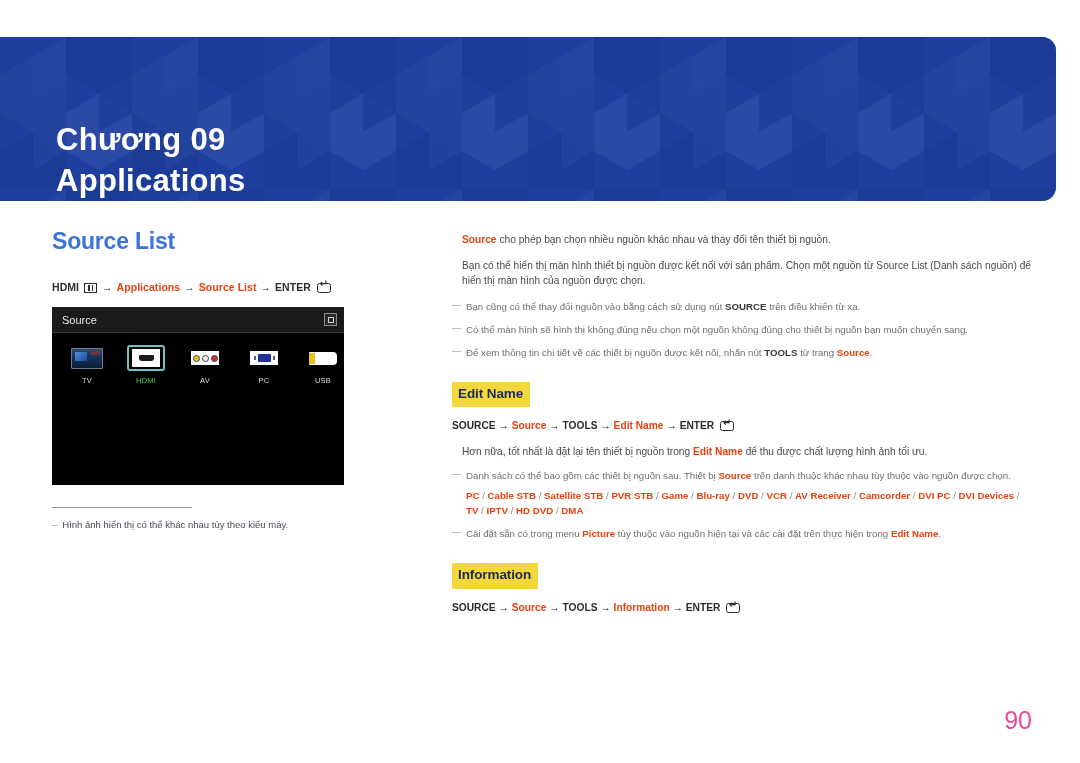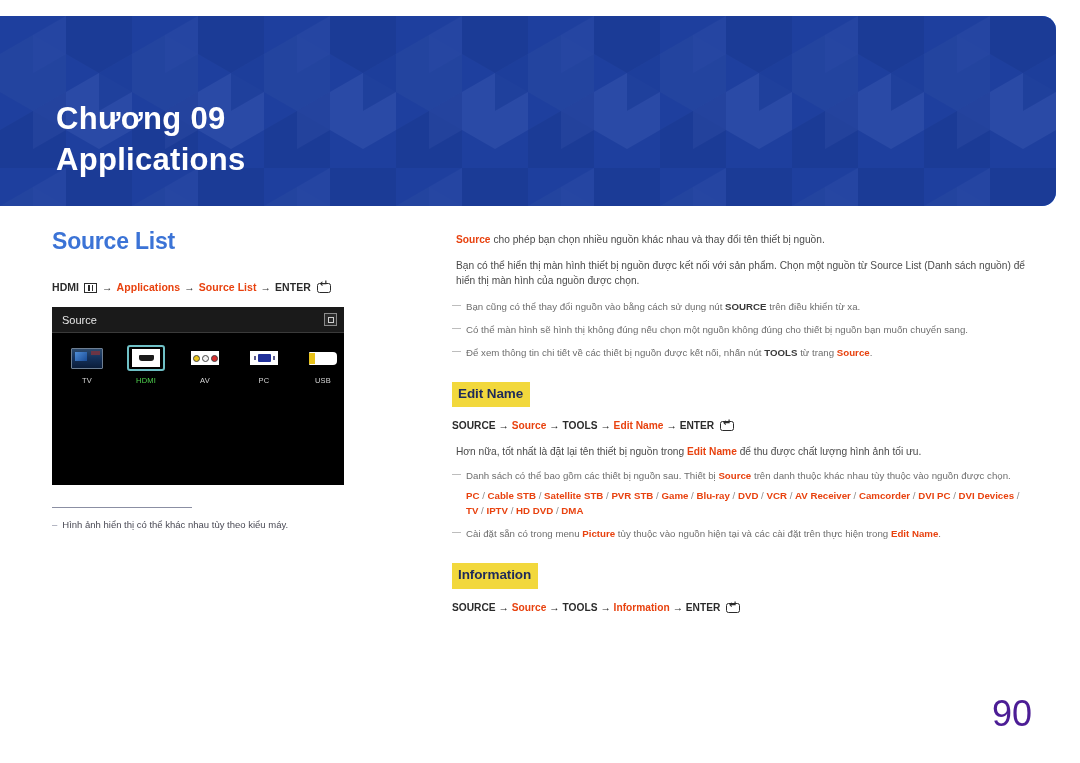--- a/index.html
+++ b/index.html
@@ -13,23 +13,23 @@
     font-family: "Liberation Sans", sans-serif;
     color: #3b3b3b;
     overflow: hidden;
     position: relative;
   }
 
   
   .banner {
     position: absolute;
     left: 0;
-    top: 16px;
+    top: 37px;
     width: 1056px;
-    height: 190px;
+    height: 164px;
     background: #3b82f6;
     border-radius: 0 14px 14px 0;
     overflow: hidden;
   }
   .banner-pattern {
     position: absolute;
     inset: 0;
     opacity: 1;
   }
   .banner-title {
@@ -268,21 +268,21 @@
   
   .right-col {
     position: absolute;
     left: 452px;
     top: 232px;
     width: 580px;
     font-size: 10.2px;
     line-height: 1.52;
     color: #4a4a4a;
   }
-  .p-body { margin: 0 0 10px 4px; }
+  .p-body { margin: 0 0 10px 10px; }
   .p-body.tight { margin-bottom: 9px; }
   .red { color: #e8420f; font-weight: bold; }
   .bold-dark { color: #2b2b2b; font-weight: bold; }
 
   .note {
     display: flex;
     gap: 5px;
     margin: 0 0 8px 0;
     color: #6e6e6e;
     font-size: 9.7px;
@@ -330,22 +330,22 @@
     white-space: nowrap;
   }
   .sub-path .red { color: #e8420f; }
   .sub-path .arrow { font-weight: normal; }
 
   
   .page-number {
     position: absolute;
     right: 48px;
     bottom: 28px;
-    font-size: 36px;
-    color: #4c1d95;
+    font-size: 25px;
+    color: #ec4899;
     font-weight: normal;
   }
 </style>
 </head>
 <body>
 
 <div class="banner">
   <svg class="banner-pattern" viewBox="0 0 1056 190" preserveAspectRatio="none">
     <defs>
       <pattern id="cubes" width="132" height="152" patternUnits="userSpaceOnUse">

